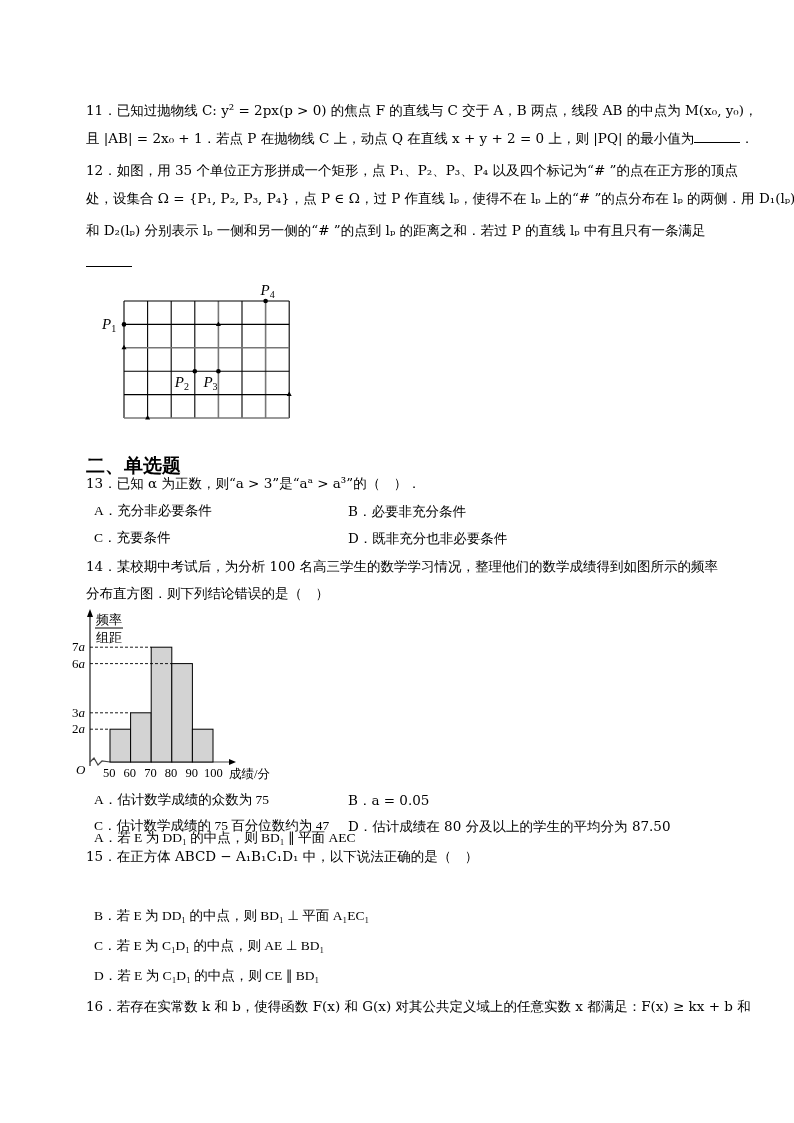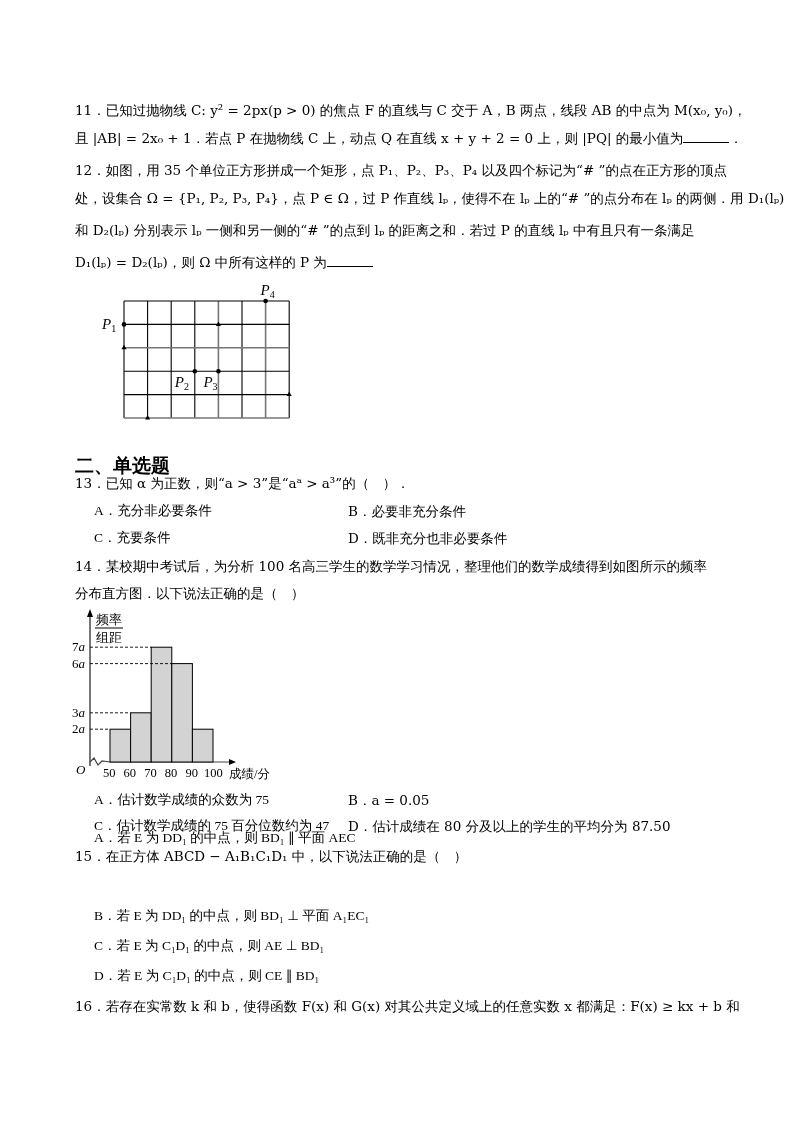--- a/index.html
+++ b/index.html
@@ -1,40 +1,40 @@
 <!DOCTYPE html>
 <html><head>
 <meta charset="utf-8">
 <style>
   html, body { margin: 0; padding: 0; background: #ffffff; }
   body {
     width: 794px; height: 1123px; position: relative; overflow: hidden;
     font-family: "DejaVu Serif", "Liberation Serif", serif;
     color: #000; font-size: 13.5px;
   }
-  .line { position: absolute; left: 75px; white-space: nowrap; line-height: 20px; }
+  .line { position: absolute; left: 86px; white-space: nowrap; line-height: 20px; }
   .ind { left: 94px; font-family: Liberation Serif, serif; }
   .col2 { position: absolute; white-space: nowrap; line-height: 20px; }
   .blank { display: inline-block; width: 46px; border-bottom: 1px solid #000; height: 13px; vertical-align: baseline; }
   .section { font-weight: bold; font-size: 19px; }
   svg text { font-family: "Liberation Serif", "DejaVu Serif", serif; }
 </style>
 </head>
 <body>
 
 <div class="line" style="top:100px">11．已知过抛物线 C: y² = 2px(p &gt; 0) 的焦点 F 的直线与 C 交于 A，B 两点，线段 AB 的中点为 M(x₀, y₀)，</div>
 <div class="line" style="top:128px">
   <span>且 |AB| = 2x₀ + 1．若点 P 在抛物线 C 上，动点 Q 在直线 x + y + 2 = 0 上，则 |PQ| 的最小值为</span><span class="blank"></span><span>．</span>
 </div>
 
 <div class="line" style="top:160px">12．如图，用 35 个单位正方形拼成一个矩形，点 P₁、P₂、P₃、P₄ 以及四个标记为“# ”的点在正方形的顶点</div>
 <div class="line" style="top:188px">处，设集合 Ω = {P₁, P₂, P₃, P₄}，点 P ∈ Ω，过 P 作直线 lₚ，使得不在 lₚ 上的“# ”的点分布在 lₚ 的两侧．用 D₁(lₚ)</div>
 <div class="line" style="top:220px">和 D₂(lₚ) 分别表示 lₚ 一侧和另一侧的“# ”的点到 lₚ 的距离之和．若过 P 的直线 lₚ 中有且只有一条满足</div>
 <div class="line" style="top:252px">
-  <span>D₁(lₚ) = D₂(lₚ)，则 Ω 中所有这样的 P 为</span><span class="blank"></span>
+  <span class="blank"></span>
 </div>
 
 <svg id="grid-fig" style="position:absolute; left:95px; top:276px;" width="210" height="150">
     <line x1="29" y1="25" x2="29" y2="142" stroke="#000" stroke-width="1.1"></line>
     <line x1="52.6" y1="25" x2="52.6" y2="142" stroke="#000" stroke-width="1.1"></line>
     <line x1="76.2" y1="25" x2="76.2" y2="142" stroke="#000" stroke-width="1.1"></line>
     <line x1="99.80000000000001" y1="25" x2="99.80000000000001" y2="142" stroke="#000" stroke-width="1.1"></line>
     <line x1="123.4" y1="25" x2="123.4" y2="142" stroke="#777" stroke-width="1.6"></line>
     <line x1="147" y1="25" x2="147" y2="142" stroke="#000" stroke-width="1.1"></line>
     <line x1="170.60000000000002" y1="25" x2="170.60000000000002" y2="142" stroke="#777" stroke-width="1.6"></line>
@@ -61,21 +61,21 @@
 
 <div class="line section" style="top:455px">二、单选题</div>
 
 <div class="line" style="top:473px">13．已知 α 为正数，则“a &gt; 3”是“aᵃ &gt; a³”的（　）．</div>
 <div class="line ind" style="top:501px">A．充分非必要条件</div>
 <div class="col2" style="top:501px; left:348px">B．必要非充分条件</div>
 <div class="line ind" style="top:528px">C．充要条件</div>
 <div class="col2" style="top:528px; left:348px">D．既非充分也非必要条件</div>
 
 <div class="line" style="top:556px">14．某校期中考试后，为分析 100 名高三学生的数学学习情况，整理他们的数学成绩得到如图所示的频率</div>
-<div class="line" style="top:583px">分布直方图．以下说法正确的是（　）</div>
+<div class="line" style="top:583px">分布直方图．则下列结论错误的是（　）</div>
 
 <svg id="hist" style="position:absolute; left:70px; top:605px;" width="230" height="180">
     <line x1="20" y1="161" x2="20" y2="8" stroke="#555" stroke-width="1.6"></line>
     <path d="M17,12 L23,12 L20,4 Z" fill="#000"></path>
     <text x="26" y="19" font-size="13">频率</text>
     <line x1="25" y1="23" x2="53" y2="23" stroke="#000" stroke-width="1"></line>
     <text x="26" y="37" font-size="13">组距</text>
     <path d="M20,157 L24,153 L28,160 L32,156 L40,157 L163,157" fill="none" stroke="#444" stroke-width="1.2"></path>
     <path d="M159,154 L159,160 L166,157 Z" fill="#000"></path>
     <rect x="40" y="124.2" width="20.6" height="32.8" fill="#d3d3d3" stroke="#000" stroke-width="1"></rect>

